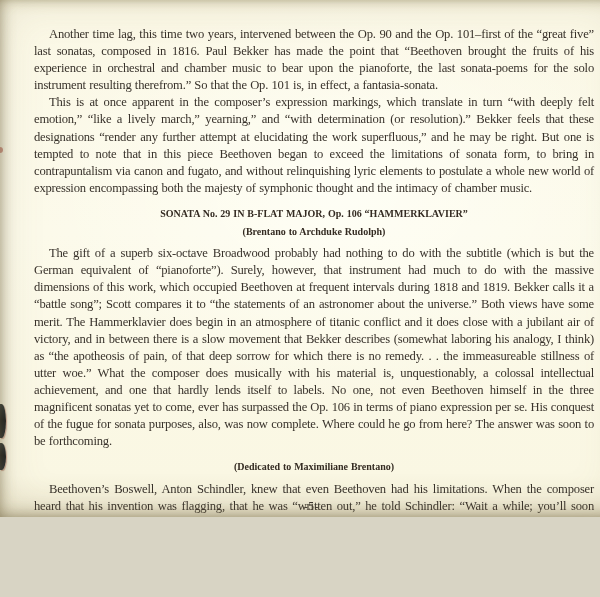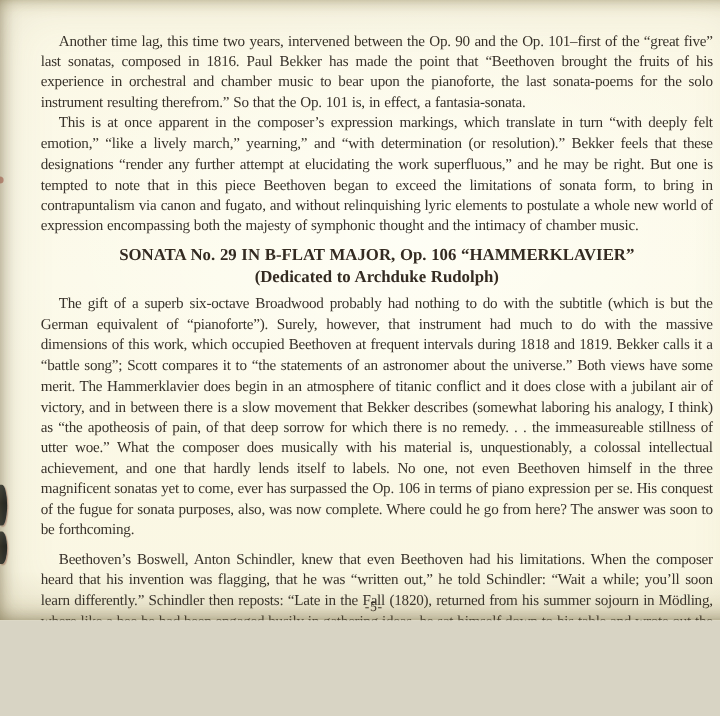--- a/index.html
+++ b/index.html
@@ -45,21 +45,21 @@
   .para {
     margin: 0;
     text-indent: 15px;
   }
   .para .it { }
   .heading {
     margin: 8px 0 5px 0;
     text-align: center;
     text-indent: 0;
     font-weight: bold;
-    font-size: 14px;
+    font-size: 10px;
     line-height: 17.6px;
     letter-spacing: 0;
     color: var(--heading-ink, #342b22);
   }
   .page-number {
     position: absolute;
     left: 0;
     right: 0;
     bottom: 5px;
     text-align: center;
@@ -93,22 +93,23 @@
 
 <div class="page">
   <div class="edge-blob blob-1"></div>
   <div class="edge-blob blob-2"></div>
   <div class="red-tick"></div>
   <div class="content" id="content">
       <p class="para"><span>Another time lag, this time two years, intervened between the Op. 90 and the Op. 101–first of the “great five” last sonatas, composed in 1816. Paul Bekker has made the point that “Beethoven brought the fruits of his experience in orchestral and chamber music to bear upon the pianoforte, the last sonata-poems for the solo instrument resulting therefrom.” So that the Op. 101 is, in effect, a fantasia-sonata.</span></p>
       <p class="para"><span>This is at once apparent in the composer’s expression markings, which translate in turn “with deeply felt emotion,” “like a lively march,” yearning,” and “with determination (or resolution).” Bekker feels that these designations “render any further attempt at elucidating the work superfluous,” and he may be right. But one is tempted to note that in this piece Beethoven began to exceed the limitations of sonata form, to bring in contrapuntalism via canon and fugato, and without relinquishing lyric elements to postulate a whole new world of expression encompassing both the majesty of symphonic thought and the intimacy of chamber music.</span></p>
       <div class="heading">
         <div>SONATA No. 29 IN B-FLAT MAJOR, Op. 106 “HAMMERKLAVIER”</div>
-        <div>(Dedicated to Archduke Rudolph)</div>
+        <div>(Brentano to Archduke Rudolph)</div>
       </div>
       <p class="para"><span>The gift of a superb six-octave Broadwood probably had nothing to do with the subtitle (which is but the German equivalent of “pianoforte”). Surely, however, that instrument had much to do with the massive dimensions of this work, which occupied Beethoven at frequent intervals during 1818 and 1819. Bekker calls it a “battle song”; Scott compares it to “the statements of an astronomer about the universe.” Both views have some merit. The </span><span class="it">Hammerklavier</span><span> does begin in an atmosphere of titanic conflict and it does close with a jubilant air of victory, and in between there is a slow movement that Bekker describes (somewhat laboring his analogy, I think) as “the apotheosis of pain, of that deep sorrow for which there is no remedy. . . the immeasureable stillness of utter woe.” What the composer does musically with his material is, unquestionably, a colossal intellectual achievement, and one that hardly lends itself to labels. No one, not even Beethoven himself in the three magnificent sonatas yet to come, ever has surpassed the Op. 106 in terms of piano expression </span><span class="it">per se.</span><span> His conquest of the fugue for sonata purposes, also, was now complete. Where could he go from here? The answer was soon to be forthcoming.</span></p>
       <div class="heading">
+        <div>(Dedicated to Maximiliane Brentano)</div>
       </div>
       <p class="para"><span>Beethoven’s Boswell, Anton Schindler, knew that even Beethoven had his limitations. When the composer heard that his invention was flagging, that he was “written out,” he told Schindler: “Wait a while; you’ll soon learn differently.” Schindler then reposts: “Late in the Fall (1820), returned from his summer sojourn in Mödling, where like a bee he had been engaged busily in gathering ideas, he sat himself down to his table and wrote out the three sonatas Op. 109, 110, 111 ‘in a single breath,’ as he expressed it in a letter</span></p>
     </div>
   <div class="page-number">-5-</div>
   <div class="vignette"></div>
 </div>
 
 </body></html>

